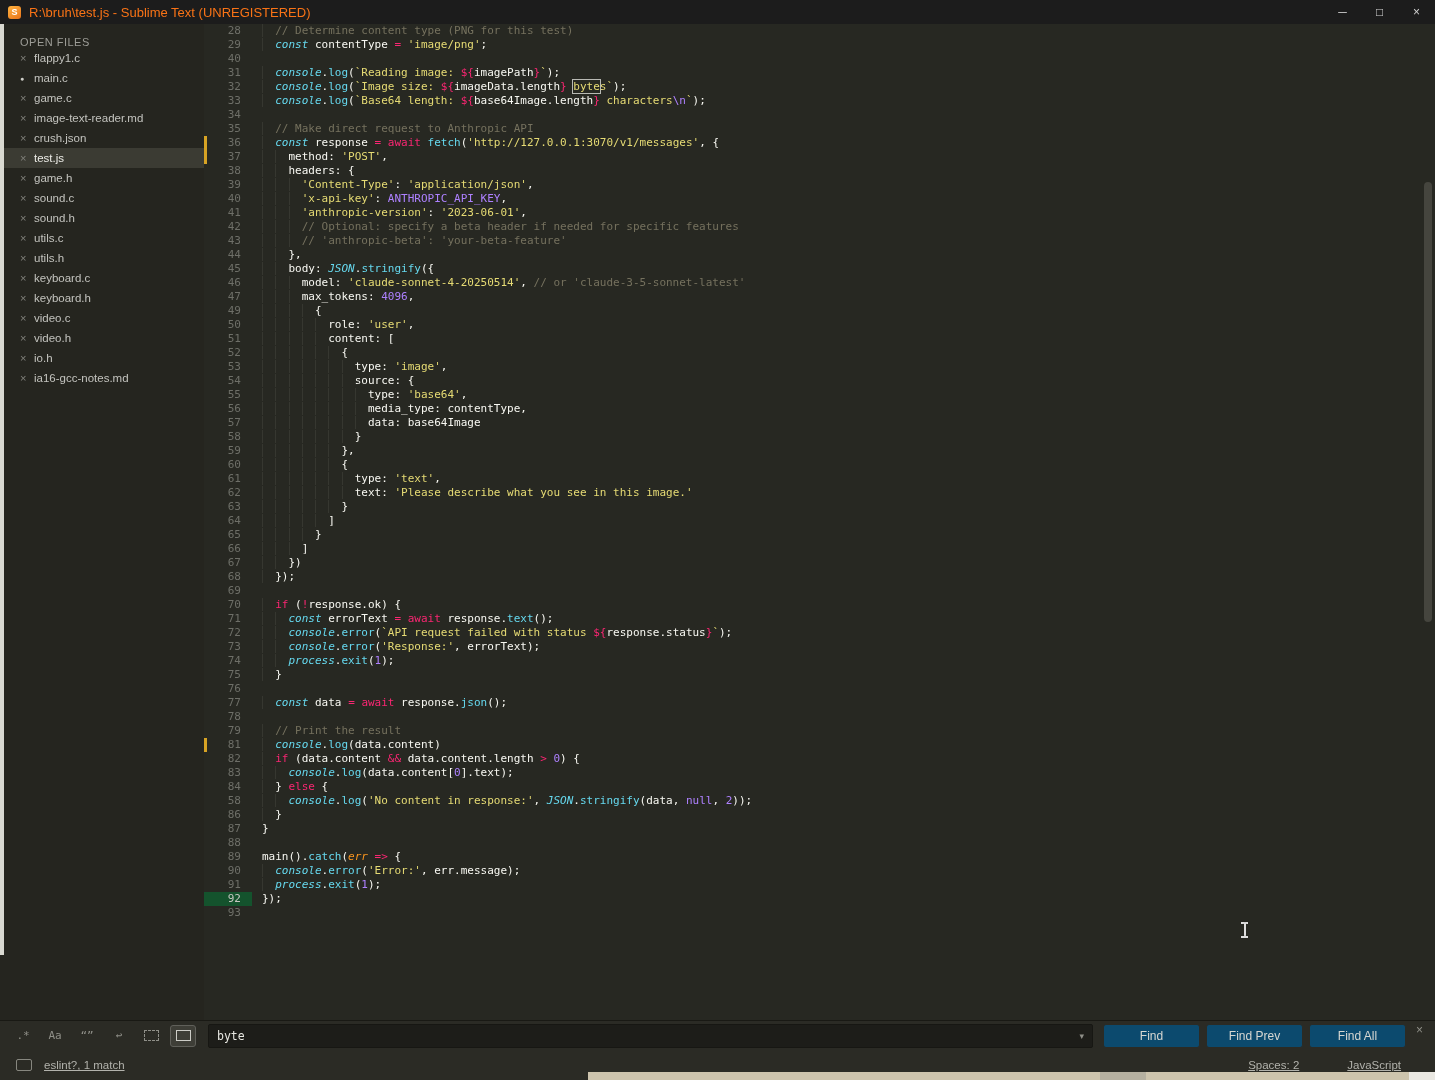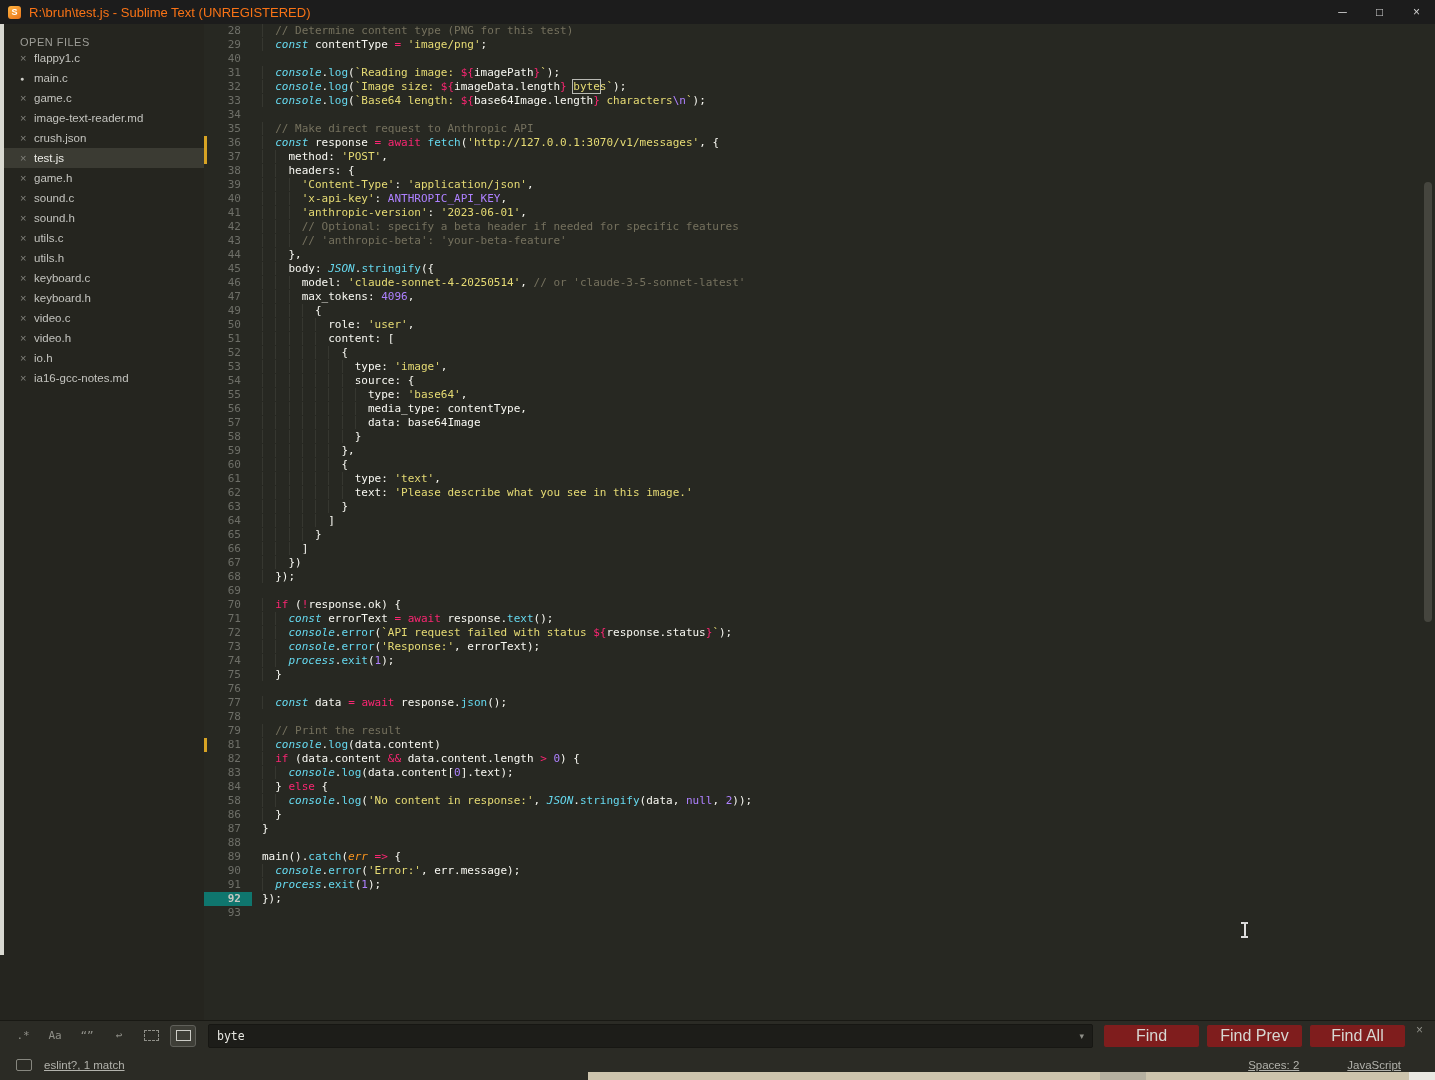--- a/index.html
+++ b/index.html
@@ -31,21 +31,21 @@
   .file-glyph.mod { font-size:7px; color:#cfcfc9; }
   .file-name { padding-left:1px; white-space:nowrap; }
 
   
   .editor { position:absolute; left:204px; top:24px; right:0; bottom:60px;
             background:var(--editor-bg,#272822); overflow:hidden; }
   .code-line { position:relative; height:14px; display:flex;
                font:11px/14px "DejaVu Sans Mono",monospace; }
   .gutter { flex:0 0 48px; box-sizing:border-box; text-align:right; padding-right:11px;
             color:var(--gutter,#6e6f68); }
-  .gutter.current { background:#0f766e; color:#c6c6c0;font-weight:bold; }
+  .gutter.current { background:#14532d; color:#c6c6c0; }
   .gutter-mark { position:absolute; left:0; top:0; width:3px; height:100%;
                  background:var(--mark,#d7a324); }
   .code { white-space:pre; padding-left:10px; color:var(--fg,#f8f8f2); }
   .ig { box-shadow: inset 1px 0 0 rgba(248,248,242,.07); }
   .tk.p { color:var(--fg,#f8f8f2); }
   .tk.c { color:var(--comment,#75715e); }
   .tk.s { color:var(--string,#e6db74); }
   .tk.k { color:var(--keyword,#f92672); }
   .tk.t { color:var(--support,#66d9ef); font-style:italic; }
   .tk.f { color:var(--support,#66d9ef);text-align:center; }
@@ -70,22 +70,22 @@
   .toggle.active { background:#3e3e37; border-color:#60605a; color:#cdcdc7; }
   .tbox { width:13px; height:9px; border:1px solid currentColor; display:block; }
   .tbox.dashed { border-style:dashed; }
   .find-input-wrap { flex:1; height:24px; background:#1d1d19; border:1px solid #171713;
                      border-radius:2px; position:relative; display:flex;
                      align-items:center; margin-right:10px; box-sizing:border-box; }
   .find-input { flex:1; background:transparent; border:0; outline:0; color:#e8e8e2;
                 font:11.5px "DejaVu Sans Mono",monospace; padding:0 24px 0 8px; }
   .chev { position:absolute; right:8px; color:#8f8f88; font-size:9px; }
   .find-buttons { display:flex; gap:6px; }
-  .fbtn { width:97px; height:24px; background:#7f1d1d; border:1px solid #2b2b25;
-          border-radius:3px; color:#d7d7d2; font-size:16px; display:flex;
+  .fbtn { width:97px; height:24px; background:#0c4a6e; border:1px solid #2b2b25;
+          border-radius:3px; color:#d7d7d2; font-size:12px; display:flex;
           align-items:center; justify-content:center; box-sizing:border-box; }
   .panel-close { margin-left:10px; color:#8f8f88; font-size:12px;
                  align-self:flex-start; margin-top:2px; }
 
   
   .statusbar { position:absolute; left:0; right:0; bottom:0; height:30px;
                background:var(--panel-bg,#2b2b25); display:flex; align-items:center;
                padding:0 16px; box-sizing:border-box; color:#b2b2ac; font-size:11.5px;text-decoration:underline; }
   .sb-icon { width:14px; height:10px; border:1px solid #87877f; border-radius:2px;
              margin-right:12px; flex:0 0 auto; }

